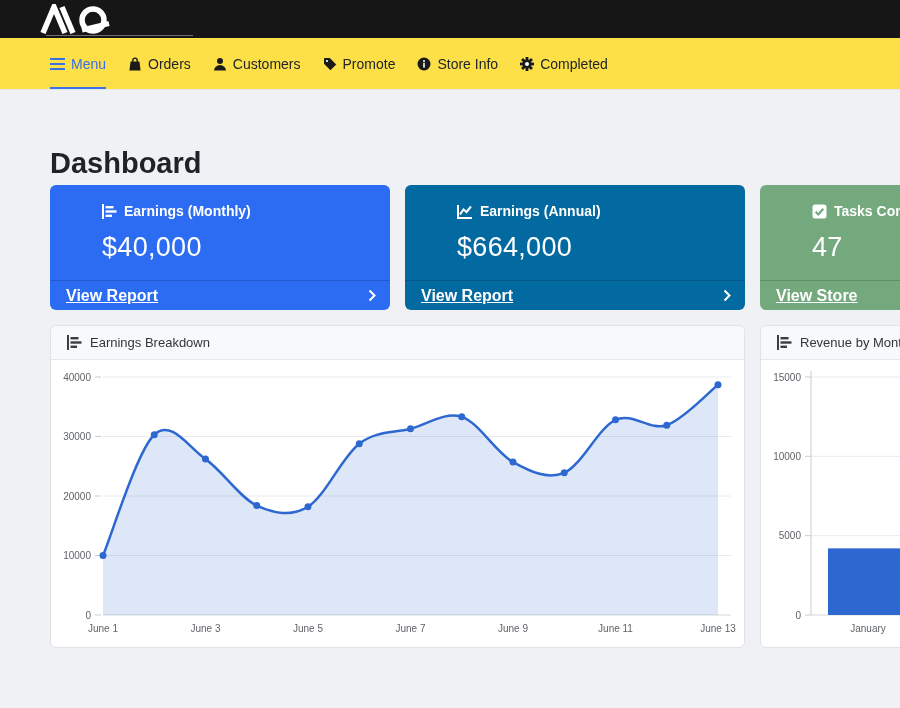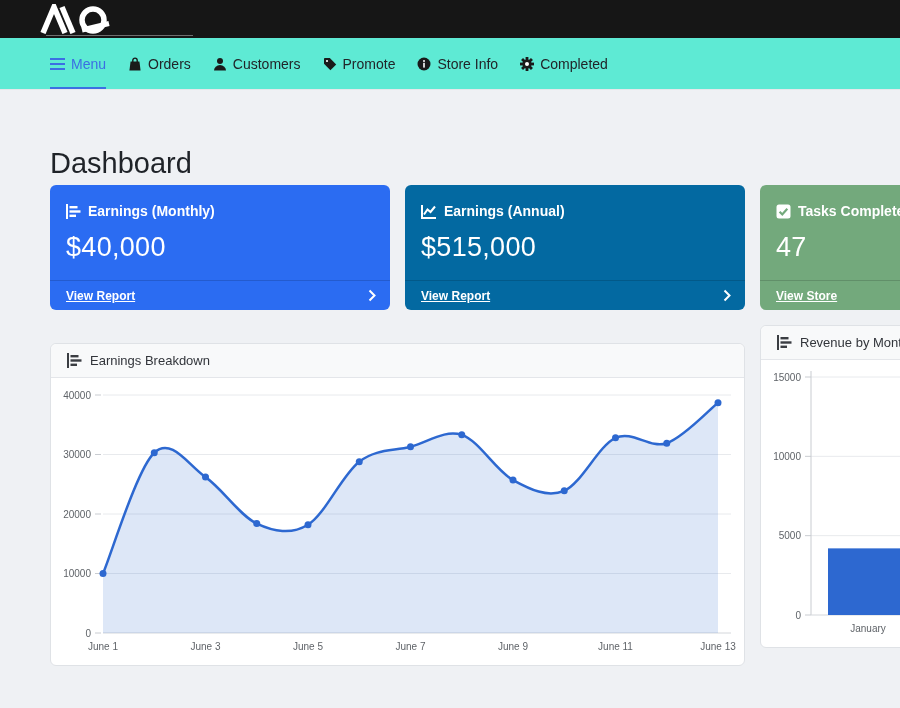--- a/index.html
+++ b/index.html
@@ -6,38 +6,38 @@
   html,body { width:900px; height:708px; }
   body { font-family:"Liberation Sans", sans-serif; }
   .screen { position:relative; width:900px; height:708px; background:#eff1f4; overflow:hidden; }
 
   
   .brandbar { position:absolute; left:0; top:0; width:900px; height:38px; background:#161616; }
   .logo { position:absolute; left:40px; top:4px; }
   .logo-underline { position:absolute; left:46px; top:35px; width:147px; height:1px; background:#6e6e6e; }
 
   
-  .navbar { position:absolute; left:0; top:38px; width:900px; height:52px; background:#5eead4;
+  .navbar { position:absolute; left:0; top:38px; width:900px; height:52px; background:#fde047;
             border-bottom:1px solid #e6e8eb; display:flex; align-items:center; padding-left:50px; gap:22px; }
   .nav-item { display:flex; align-items:center; gap:6px; font-size:14px; color:#212529; cursor:pointer;
               position:relative; height:100%; }
   .nav-item svg { display:block; }
   .nav-item.active { color:#3b6fe3; }
   .nav-item.active .underline { position:absolute; left:0; bottom:0; width:100%; height:2px; background:#3b6fe3; }
 
-  .page-title { position:absolute; left:50px; top:147px; font-size:29px; font-weight:400; color:#1f2328; }
+  .page-title { position:absolute; left:50px; top:147px; font-size:29px; font-weight:700; color:#1f2328; }
 
   
   .stat-card { position:absolute; top:185px; width:340px; height:125px; border-radius:6px; color:#fff; }
-  .stat-card .inner { padding:18px 16px 0 16px; }
+  .stat-card .inner { padding:18px 16px 0 16px;margin-left:36px; }
   .stat-title { display:flex; align-items:center; gap:7px; font-size:14px; font-weight:700; }
   .stat-value { margin-top:13px; font-size:27px; font-weight:400; letter-spacing:.3px; }
   .stat-footer { position:absolute; left:0; right:0; bottom:0; height:30px; border-top:1px solid rgba(0,0,0,0.15);
                  display:flex; align-items:center; justify-content:space-between; padding:0 14px 0 16px; cursor:pointer; }
-  .stat-link { font-size:12px; font-weight:700; text-decoration:underline; color:#fff; }
+  .stat-link { font-size:16px; font-weight:700; text-decoration:underline; color:#fff; }
 
   
   .chart-card { position:absolute; top:325px; height:323px; background:#fff; border:1px solid #dfe2e6; border-radius:6px; }
   .chart-header { height:34px; background:#f8f9fa; border-bottom:1px solid #e4e6ea; border-radius:6px 6px 0 0;
                   display:flex; align-items:center; gap:8px; padding-left:16px; font-size:13px; font-weight:500; color:#32353b; }
   .chart-body { position:relative; }
   svg text { font-family:"Liberation Sans", sans-serif; }
 </style>
 </head>
 <body>
@@ -143,21 +143,21 @@
     <div class="inner">
       <div class="stat-title">
         <svg width="16" height="15" viewBox="0 0 16 15">
           <g stroke="#ffffff" fill="none">
               <polyline points="1,1 1,14 15,14" stroke-width="2"></polyline>
               <polyline points="3,10.5 6.5,5.5 9.5,8 14,2.5" stroke-width="2"></polyline>
             </g>
         </svg>
         <span>Earnings (Annual)</span>
       </div>
-      <div class="stat-value">$515,000</div>
+      <div class="stat-value">$664,000</div>
     </div>
     <div class="stat-footer">
       <span class="stat-link">View Report</span>
       <svg width="8" height="13" viewBox="0 0 8 13">
         <polyline points="1.5,1.5 6.5,6.5 1.5,11.5" fill="none" stroke="#ffffff" stroke-width="2"></polyline>
       </svg>
     </div>
   </div>
 
   <div class="stat-card" style="left: 760px; background: rgb(115, 169, 124);">
@@ -170,21 +170,21 @@
         <span>Tasks Completed</span>
       </div>
       <div class="stat-value">47</div>
     </div>
     <div class="stat-footer">
       <span class="stat-link">View Store</span>
 
     </div>
   </div>
 
-  <div class="chart-card" style="left:50px; width:695px;margin-top:18px;">
+  <div class="chart-card" style="left:50px; width:695px;">
     <div class="chart-header">
       <svg width="15" height="15" viewBox="0 0 15 15">
         <g fill="#3a3d42">
             <rect x="0" y="0" width="2" height="15"></rect>
             <rect x="3.5" y="2" width="8" height="2.4"></rect>
             <rect x="3.5" y="6.3" width="11" height="2.4"></rect>
             <rect x="3.5" y="10.6" width="6.5" height="2.4"></rect>
           </g>
       </svg>
       <span>Earnings Breakdown</span>

